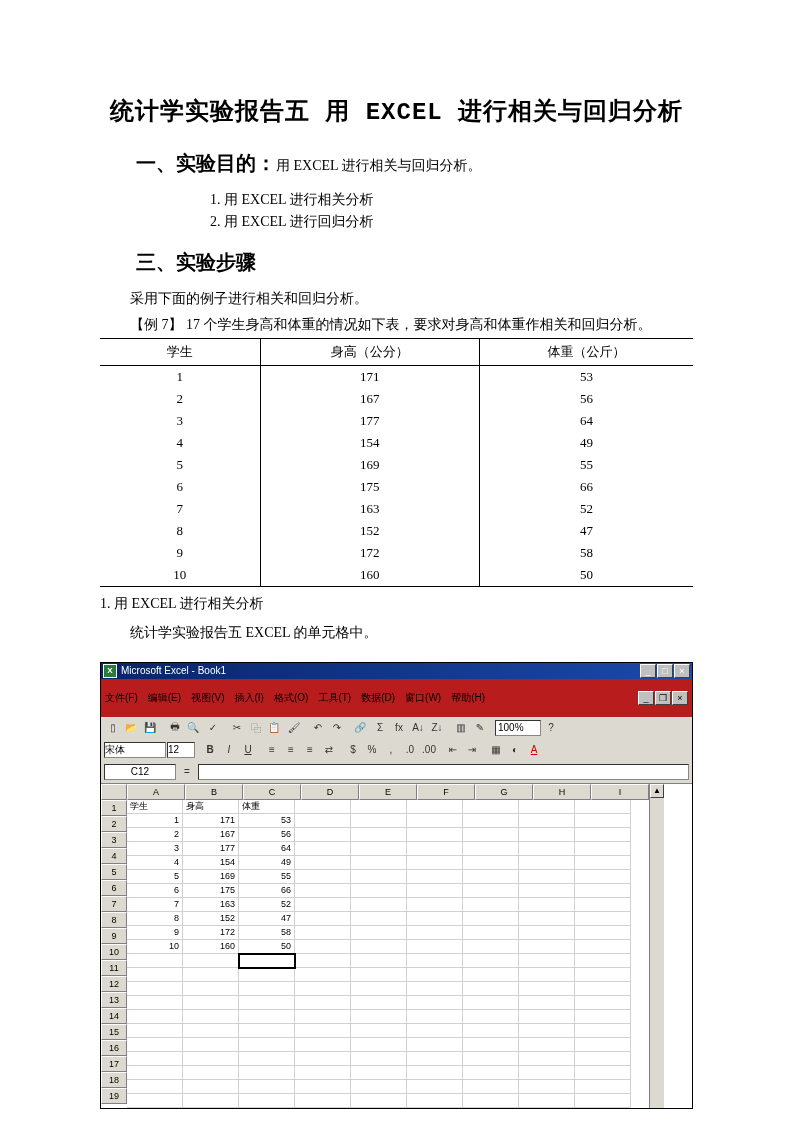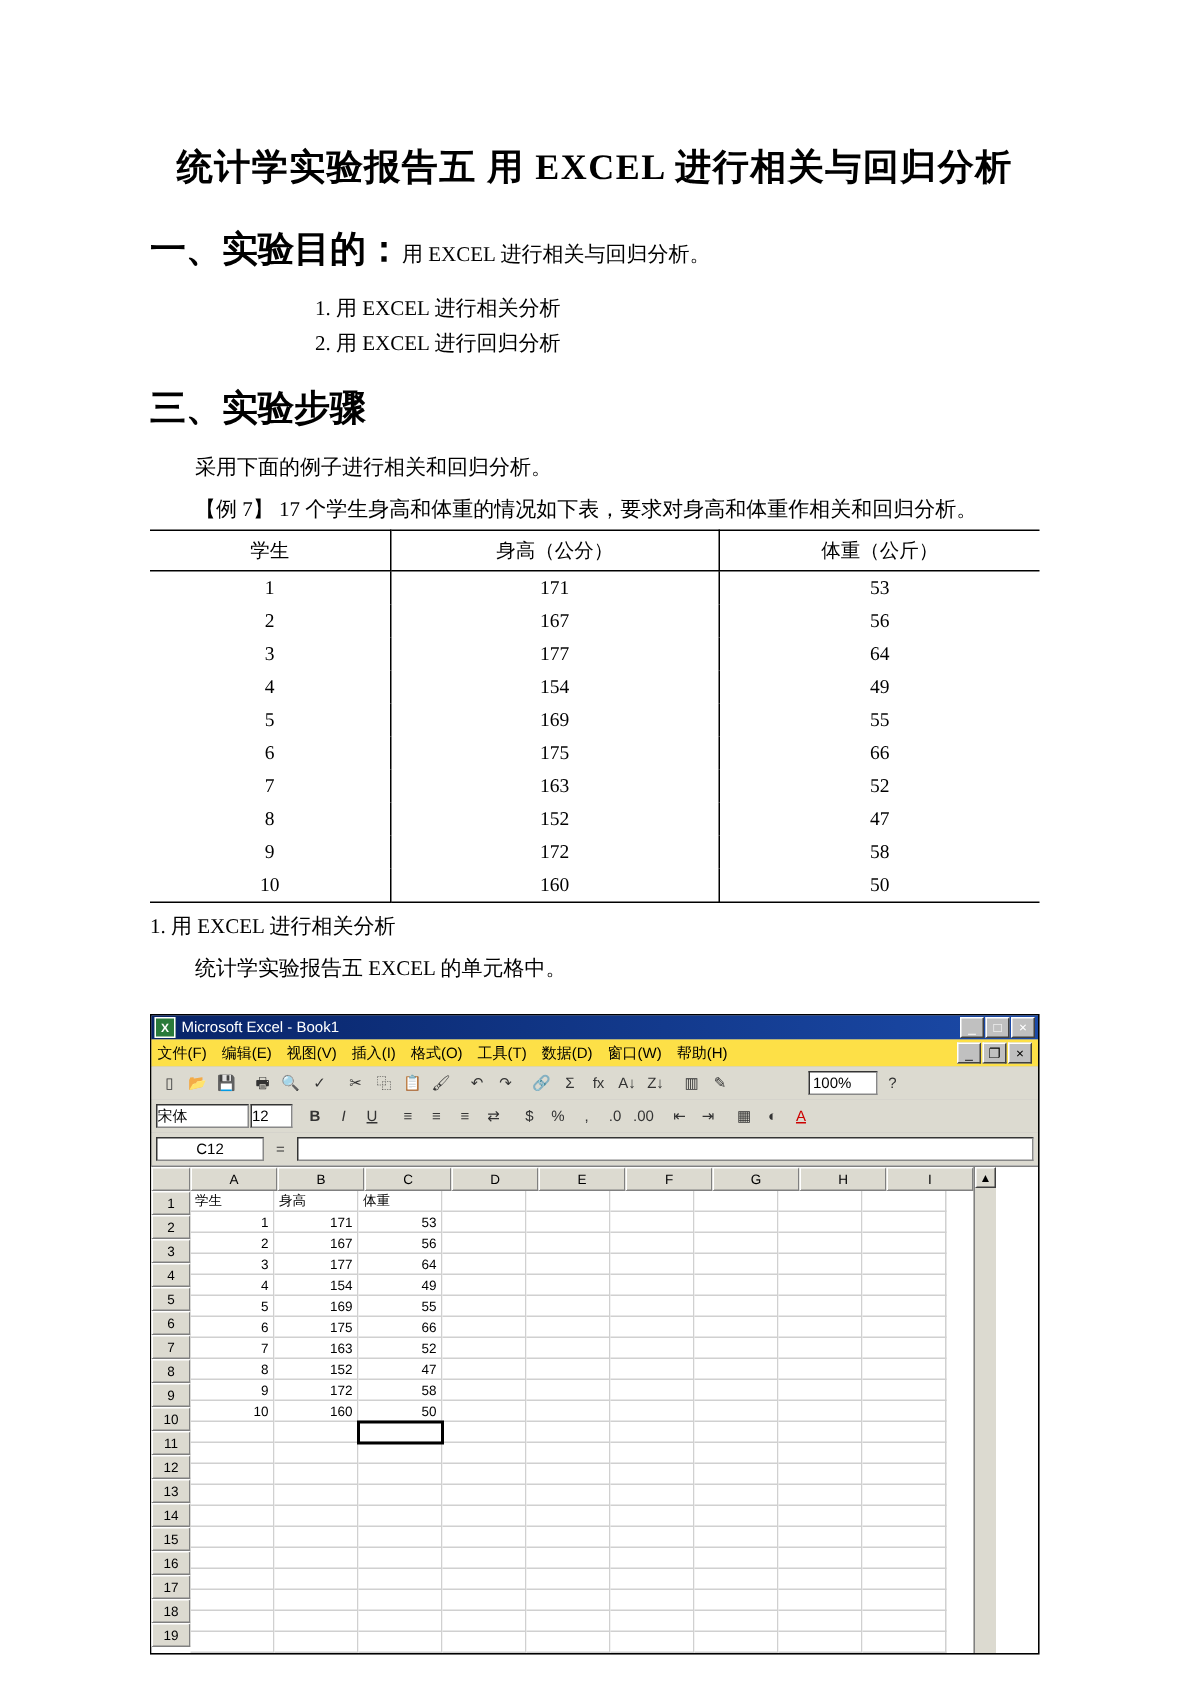--- a/index.html
+++ b/index.html
@@ -10,33 +10,34 @@
     color: #000;
     width: 793px;
   }
   .page {
     padding: 95px 100px 60px 100px;
   }
   .title {
     text-align: center;
     font-size: 24px;
     font-weight: bold;
-    font-family: Liberation Serif, serif;
+    font-family: Liberation Mono, monospace;
     margin-bottom: 18px;
     letter-spacing: 1px;
   }
   .sec-line {
     font-size: 14px;
     margin: 8px 0 8px 0;
     line-height: 1.8;
   }
   .sec-head {
-    font-size: 24px;
+    font-size: 20px;
     font-weight: bold;
     font-family: "SimHei", "黑体", sans-serif;
+    margin-left: 36px;
   }
   .sec-after {
     font-size: 14px;
   }
   .indent-list {
     margin: 2px 0 10px 110px;
     font-size: 14px;
     line-height: 1.6;
   }
   .body-text {
@@ -106,41 +107,41 @@
     font-size: 10px;
   }
   .titlebar .left { display:flex; align-items:center; gap:4px; }
   .titlebar .x-icon {
     width:12px;height:12px;background:#2a7a3a;border:1px solid #fff;
     display:flex;align-items:center;justify-content:center;color:#fff;font-size:8px;font-weight:bold;
   }
   .winbtns { display:flex; gap:1px; }
   .winbtn { width:14px;height:12px;background:#c0c0c0;border:1px solid #fff;border-right-color:#404040;border-bottom-color:#404040;display:flex;align-items:center;justify-content:center;font-size:9px; }
   .menubar {
-    background:#fde047;
-    padding:2px 4px;
+    background:#b91c1c;
+    padding:12px 4px;
     display:flex;gap:10px;
     font-size:10px;color:#000;
   }
   .menubar .right-ctrl { margin-left:auto; display:flex; gap:1px; }
   .toolbar {
     background:#dcdad0;
     padding:2px 3px;
     display:flex;gap:1px;align-items:center;
     flex-wrap:nowrap;
     overflow:hidden;
   }
   .tool {
     width:16px;height:16px;background:#dcdad0;border:1px solid #dcdad0;
     display:flex;align-items:center;justify-content:center;font-size:10px;color:#333;
   }
   .sep { width:4px; }
   .zoombox {
     width:40px;height:14px;background:#fff;border:1px inset #888;font-size:10px;
-    display:flex;align-items:center;padding:0 2px;margin-left:44px;
+    display:flex;align-items:center;padding:0 2px;
   }
   .fontbox {
     height:14px;background:#fff;border:1px inset #888;font-size:10px;
     display:flex;align-items:center;padding:0 0;
   }
   .namebox-row{
     background:#dcdad0;padding:2px 3px;display:flex;align-items:center;gap:2px;
   }
   .namebox{
     width:70px;height:14px;background:#fff;border:1px inset #888;font-size:10px;

